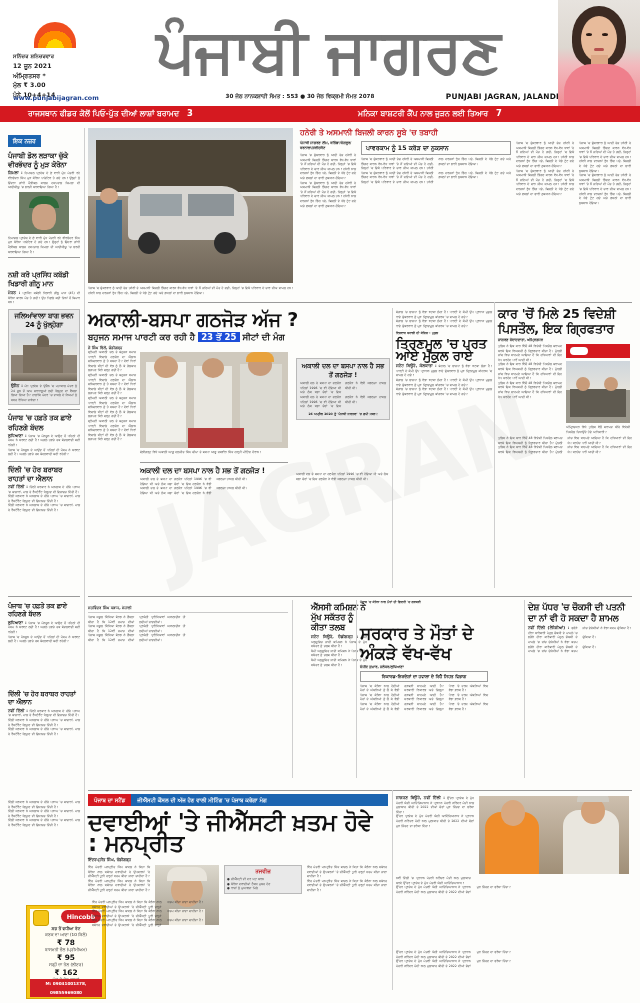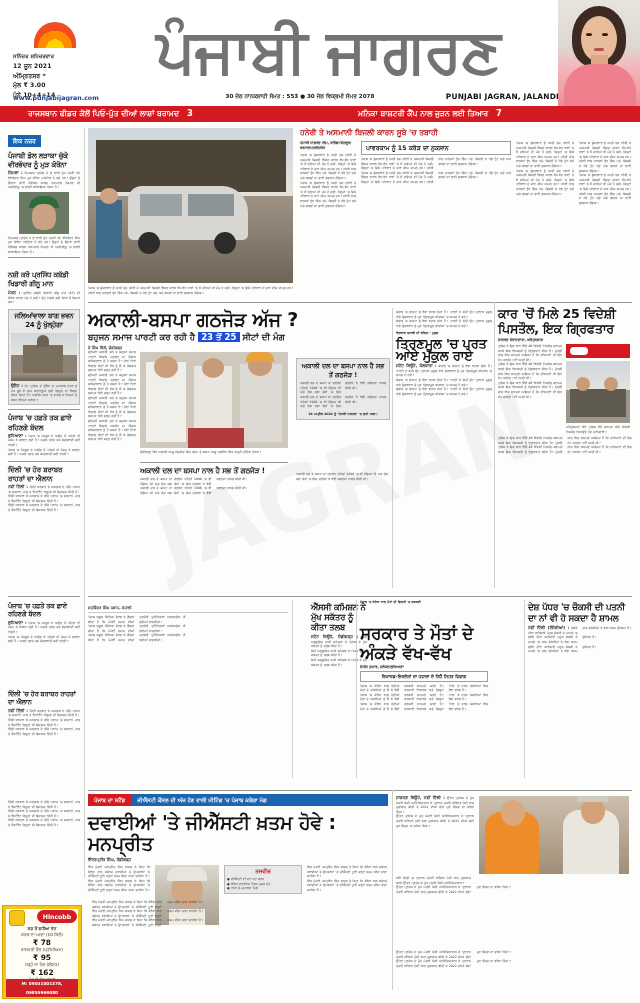--- a/index.html
+++ b/index.html
@@ -349,21 +349,21 @@
   </div>
 
   <div class="rule" style="position:absolute;left:88px;top:790px;width:544px;"></div>
 
   <div style="position:absolute;left:88px;top:794px;width:300px;display:flex;">
     <div class="tagbar red" style="background:#d51920;">ਪੰਜਾਬ ਦਾ ਸਟੈਂਡ</div>
     <div class="tagbar" style="flex:1;">ਜੀਐੱਸਟੀ ਕੌਂਸਲ ਦੀ ਅੱਜ ਹੋਣ ਵਾਲੀ ਮੀਟਿੰਗ 'ਚ ਪੰਜਾਬ ਕਰੇਗਾ ਮੰਗ</div>
   </div>
 
   <div class="panel" style="left:88px;top:812px;width:300px;">
-    <div class="hl" style="font-size:19px;line-height:21px;">ਦਵਾਈਆਂ 'ਤੇ ਜੀਐੱਸਟੀ ਖ਼ਤਮ ਹੋਵੇ : ਮਨਪ੍ਰੀਤ</div>
+    <div class="hl" style="font-size:23px;line-height:21px;">ਦਵਾਈਆਂ 'ਤੇ ਜੀਐੱਸਟੀ ਖ਼ਤਮ ਹੋਵੇ : ਮਨਪ੍ਰੀਤ</div>
     <div class="byline" style="font-size:4px;margin-top:3px;">ਇੰਦਰਪ੍ਰੀਤ ਸਿੰਘ, ਚੰਡੀਗੜ੍ਹ</div>
     <div style="display:flex;gap:5px;margin-top:3px;">
       <div style="width:62px;">
         <div class="greek">ਵਿੱਤ ਮੰਤਰੀ ਮਨਪ੍ਰੀਤ ਸਿੰਘ ਬਾਦਲ ਨੇ ਕਿਹਾ ਕਿ ਕੋਰੋਨਾ ਨਾਲ ਸਬੰਧਤ ਦਵਾਈਆਂ ਤੇ ਉਪਕਰਨਾਂ 'ਤੇ ਜੀਐੱਸਟੀ ਪੂਰੀ ਤਰ੍ਹਾਂ ਖ਼ਤਮ ਕੀਤਾ ਜਾਣਾ ਚਾਹੀਦਾ ਹੈ।</div>
         <div class="greek">ਵਿੱਤ ਮੰਤਰੀ ਮਨਪ੍ਰੀਤ ਸਿੰਘ ਬਾਦਲ ਨੇ ਕਿਹਾ ਕਿ ਕੋਰੋਨਾ ਨਾਲ ਸਬੰਧਤ ਦਵਾਈਆਂ ਤੇ ਉਪਕਰਨਾਂ 'ਤੇ ਜੀਐੱਸਟੀ ਪੂਰੀ ਤਰ੍ਹਾਂ ਖ਼ਤਮ ਕੀਤਾ ਜਾਣਾ ਚਾਹੀਦਾ ਹੈ।</div>
       </div>
       <div style="width:64px;">
         <div class="ph" style="position:relative;width:64px;height:60px;background:#b9b2a4;">
           <div style="position:absolute;inset:0;background:linear-gradient(180deg,#dcd8cd,#a79f8f);"></div>
           <div style="position:absolute;left:16px;top:8px;width:32px;height:34px;border-radius:50%;background:#d2a884;"></div>
@@ -402,21 +402,21 @@
           <div style="position:absolute;right:10px;bottom:0;width:56px;height:64px;background:#e9e6de;border-radius:16px 16px 0 0;"></div>
           <div style="position:absolute;right:24px;bottom:50px;width:24px;height:26px;border-radius:50%;background:#d4a178;"></div>
           <div style="position:absolute;right:20px;bottom:72px;width:32px;height:10px;border-radius:8px 8px 0 0;background:#cfcbc2;"></div>
         </div>
       </div>
     </div>
     <div class="greek" style="margin-top:2px;column-count:3;column-gap:6px;">ਨਵੀਂ ਦਿੱਲੀ 'ਚ ਪ੍ਰਧਾਨ ਮੰਤਰੀ ਨਰਿੰਦਰ ਮੋਦੀ ਨਾਲ ਮੁਲਾਕਾਤ ਕਰਦੇ ਉੱਤਰ ਪ੍ਰਦੇਸ਼ ਦੇ ਮੁੱਖ ਮੰਤਰੀ ਯੋਗੀ ਆਦਿੱਤਿਆਨਾਥ।</div>
     <div class="greek" style="column-count:3;column-gap:6px;">ਉੱਤਰ ਪ੍ਰਦੇਸ਼ ਦੇ ਮੁੱਖ ਮੰਤਰੀ ਯੋਗੀ ਆਦਿੱਤਿਆਨਾਥ ਨੇ ਪ੍ਰਧਾਨ ਮੰਤਰੀ ਨਰਿੰਦਰ ਮੋਦੀ ਨਾਲ ਮੁਲਾਕਾਤ ਕੀਤੀ ਤੇ 2022 ਦੀਆਂ ਚੋਣਾਂ ਮੁੜ ਜਿੱਤਣ ਦਾ ਭਰੋਸਾ ਦਿੱਤਾ।</div>
   </div>
 
-  <div class="ad" style="left:2px;top:905px;width:78px;height:92px;">
+  <div class="ad" style="left:26px;top:905px;width:78px;height:92px;">
     <div class="w"></div>
     <div class="logo"></div>
     <div class="brand">Hincobb</div>
     <div style="position:absolute;left:4px;right:4px;top:20px;">
       <div class="row" style="font-weight:bold;">ਸਭ ਤੋਂ ਵਧੀਆ ਰੇਟ</div>
       <div class="row">ਕਣਕ ਦਾ ਆਟਾ (10 ਕਿਲੋ)</div>
       <div class="pr">₹ 78</div>
       <div class="row">ਬਾਸਮਤੀ ਚੌਲ (ਪ੍ਰੀਮੀਅਮ)</div>
       <div class="pr">₹ 95</div>
       <div class="row">ਸਰ੍ਹੋਂ ਦਾ ਤੇਲ (ਲੀਟਰ)</div>

